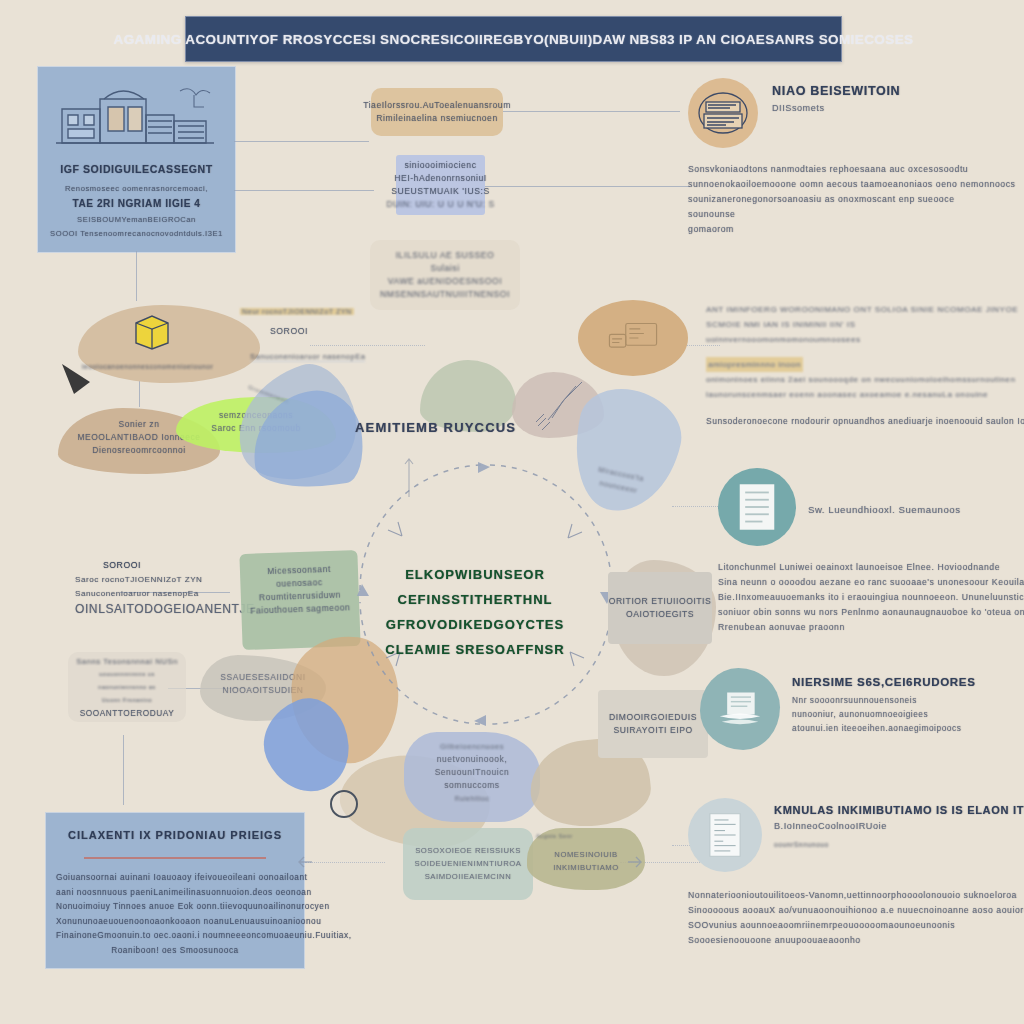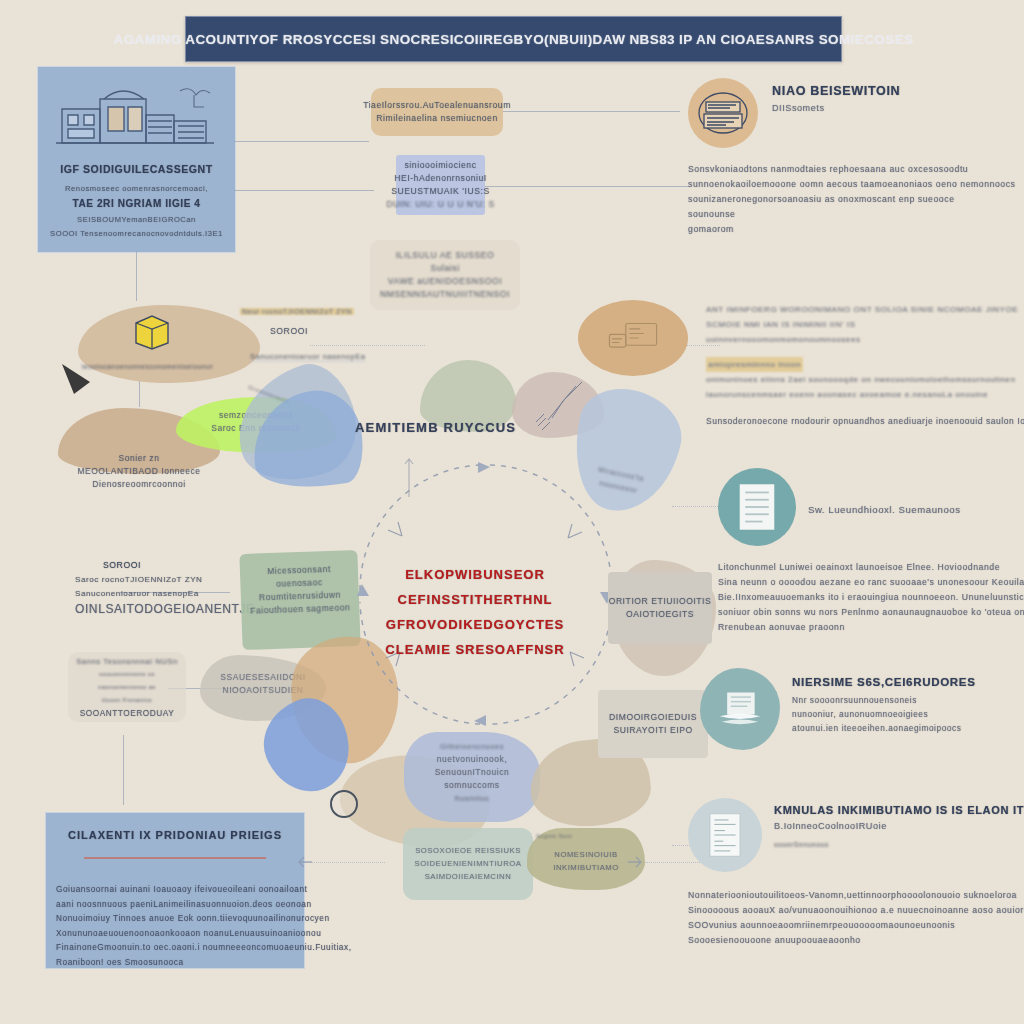--- a/index.html
+++ b/index.html
@@ -77,33 +77,33 @@
   
   #summary-panel{
     position:absolute;left:45px;top:812px;width:258px;height:155px;
     background:#9db4d0;border:1px solid #c9d3e0;
   }
   #summary-panel .stitle{
     position:absolute;left:0;right:0;top:16px;text-align:center;
     font-size:11px;font-weight:bold;color:#2e3d59;letter-spacing:1px;
   }
   #summary-rule{position:absolute;left:38px;right:38px;top:44px;height:2px;background:#c0746e;opacity:.85;}
-  #summary-body{position:absolute;left:10px;right:10px;top:70px;}
+  #summary-body{position:absolute;left:10px;right:10px;top:58px;text-align:center;}
   #summary-body .ln{font-size:8.2px;line-height:14.5px;color:#32405e;}
 
   
   .petal{position:absolute;}
   .petal .plabel{position:absolute;left:0;right:0;text-align:center;}
   .petal .plabel .ln{font-size:8.4px;line-height:13px;color:#46526c;}
 
   
   #hub-title{position:absolute;left:355px;top:420px;width:240px;
     font-size:13px;font-weight:bold;color:#36425c;letter-spacing:1.2px;}
   #hub-body{position:absolute;left:350px;top:562px;width:250px;text-align:center;}
-  #hub-body .ln{font-size:13px;line-height:25px;font-weight:bold;color:#b91c1c;letter-spacing:1px;}
+  #hub-body .ln{font-size:13px;line-height:25px;font-weight:bold;color:#14532d;letter-spacing:1px;}
 
   
   #ring{position:absolute;left:330px;top:440px;width:310px;height:310px;pointer-events:none;}
 
   
   .hl{background:#e0c27a;padding:0 2px;}
 
   
   #circle-marker{
     position:absolute;left:330px;top:790px;width:24px;height:24px;
@@ -193,21 +193,21 @@
     </svg>
     <span class="ptx blurrier" style="position:absolute;left:4px;top:58px;font-size:6.6px;">ieooiocanoenonnesconomenioeiounor</span>
   </div>
   <svg style="position:absolute;left:60px;top:360px;width:36px;height:40px;" viewBox="0 0 36 40">
     <path d="M2 4 L30 22 L14 34 Z" fill="#3a3a3a"></path>
   </svg>
 
   <div class="petal" style="left:58px;top:408px;width:162px;height:66px;
        background:#cdb497;border-radius:40% 60% 45% 55% / 70% 65% 35% 30%;">
     <div class="plabel" style="top:10px;">
-      <span class="ln ptx blurry" style="display:block;margin-top:34px;">Sonier zn</span>
+      <span class="ln ptx blurry" style="display:block;">Sonier zn</span>
       <span class="ln ptx blurry" style="display:block;">MEOOLANTIBAOD Ionneece</span>
       <span class="ln ptx blurry" style="display:block;">Dienosreoomrcoonnoi</span>
     </div>
   </div>
 
   <div style="position:absolute;left:240px;top:300px;">
     <span class="ptx blurrier hl" style="font-size:7px;">Neur rocnoTJIOENNIZoT ZYN</span>
   </div>
   <div style="position:absolute;left:270px;top:320px;">
     <span class="ptx blurry" style="font-size:8.6px;">SOROOI</span>

